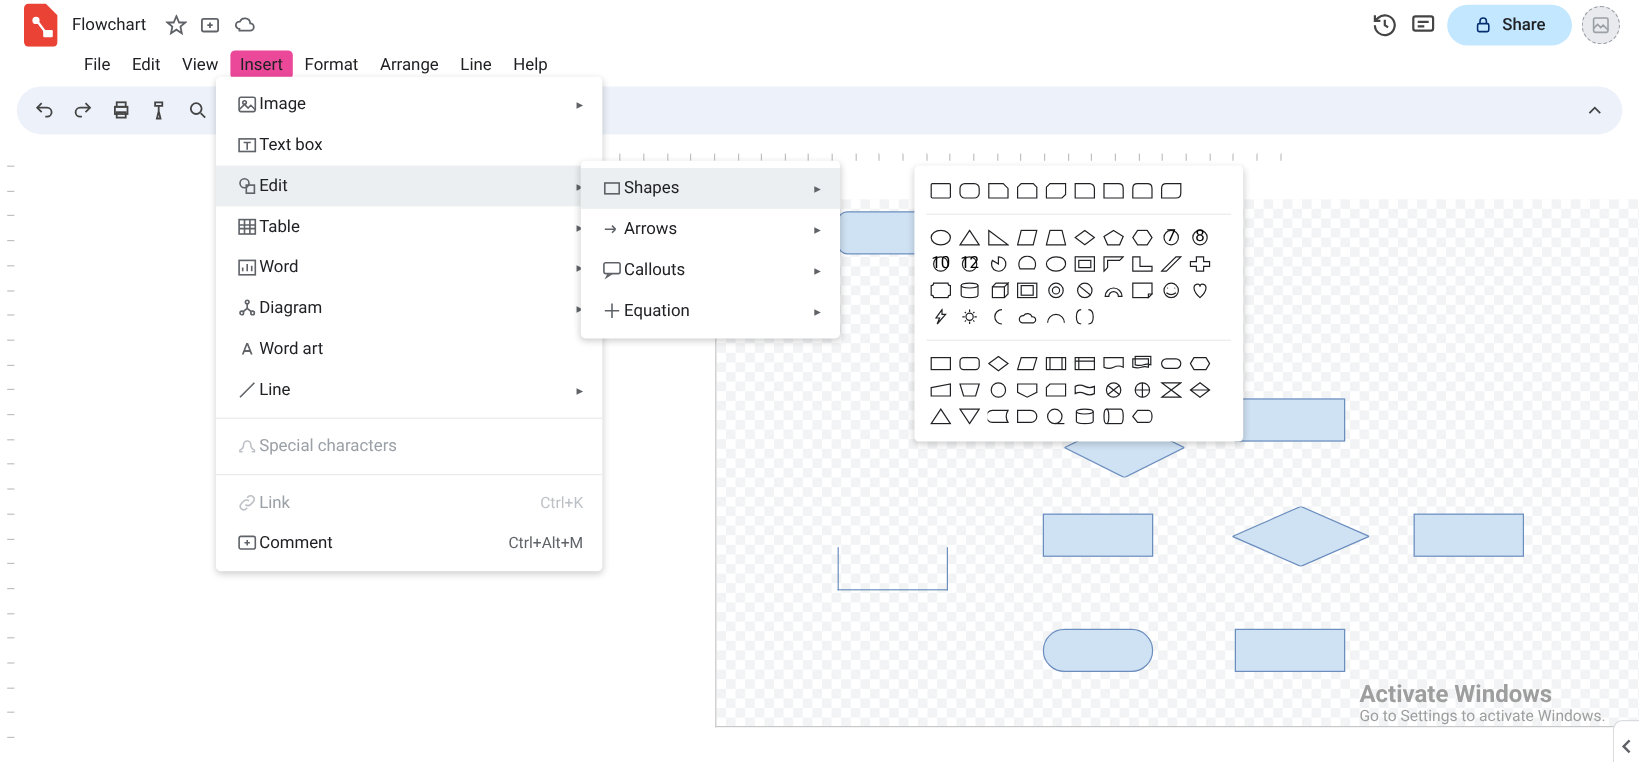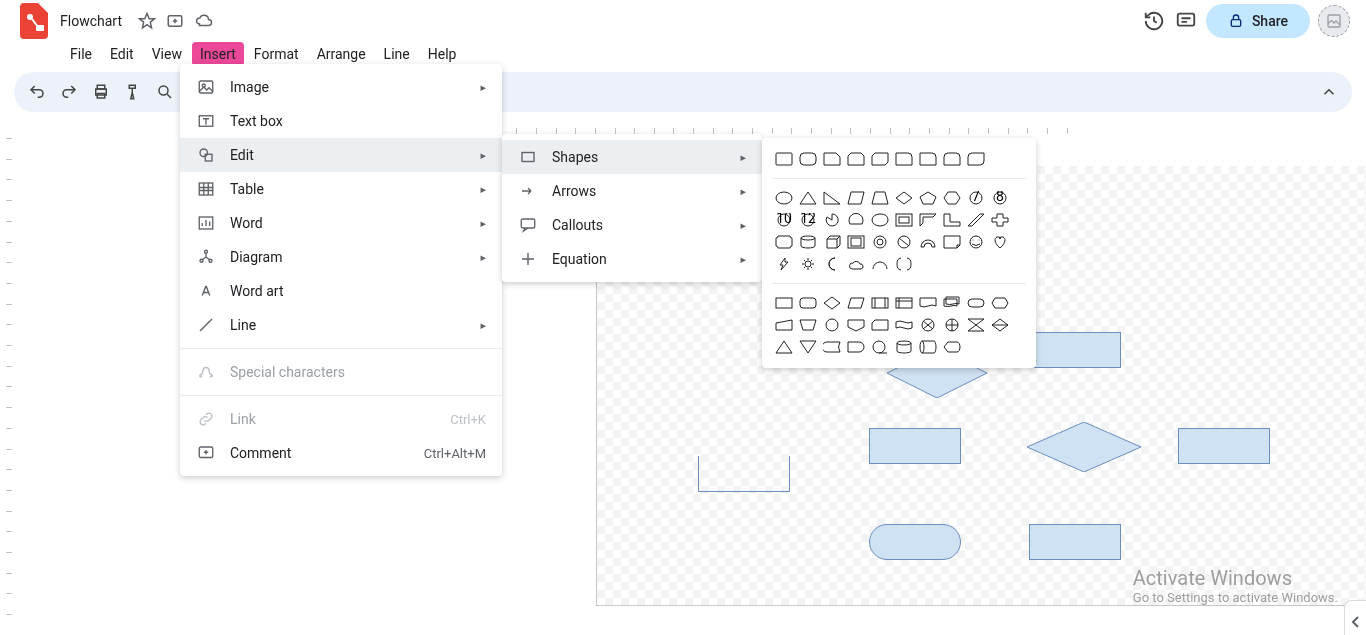--- a/index.html
+++ b/index.html
@@ -23,35 +23,35 @@
 .collapse{margin-left:auto}
 .page{position:relative;margin:0 0 0 298px;width:790px;height:440px;background:#fff;
   background-image:linear-gradient(45deg,#f1f3f4 25%,transparent 25%),linear-gradient(-45deg,#f1f3f4 25%,transparent 25%),linear-gradient(45deg,transparent 75%,#f1f3f4 75%),linear-gradient(-45deg,transparent 75%,#f1f3f4 75%);
   background-size:16px 16px;background-position:0 0,0 8px,8px -8px,-8px 0;
   border:1px solid #c7c7c7;border-top:none}
 .shape{position:absolute;background:#cfe2f3;border:1px solid #6c8ebf}
 .radius{border-radius:6px}
 .megaround{border-radius:20px}
 .dd{position:absolute;background:#fff;box-shadow:0 2px 6px rgba(0,0,0,.2);border-radius:4px;padding:6px 0}
 .dd1{left:180px;top:64px;width:322px}
-.dd-item{display:flex;align-items:center;padding:7px 16px;gap:14px;cursor:pointer;position:relative}
+.dd-item{display:flex;align-items:center;padding:7px 16px;cursor:pointer;position:relative}
 .dd-item:hover,.dd-item.hover{background:#eceff1}
 .dd-item .arrow{margin-left:auto;color:#5f6368;font-size:11px}
 .dd-item.disabled{color:#9aa0a6}
 .dd-item.disabled .ii{color:#bdc1c6}
 .dd-sep{height:1px;background:#e8eaed;margin:6px 0}
 .ii{width:20px;height:20px;display:flex;align-items:center;justify-content:center;color:#5f6368}
-.dd2{left:502px;top:134px;width:260px}
+.dd2{left:484px;top:134px;width:216px}
 .dd3{left:762px;top:138px;width:274px;padding:8px}
 .shape-grid{display:flex;flex-wrap:wrap;gap:4px;padding:4px}
 .shape-grid .cell{width:20px;height:18px;display:flex;align-items:center;justify-content:center;cursor:pointer}
 .shape-sep{height:1px;background:#e8eaed;margin:6px 2px}
 .shortcut{margin-left:auto;color:#5f6368;font-size:13px}
 .watermark{position:absolute;right:28px;bottom:30px;color:#b0b0b0}
-.watermark h3{font-size:20px;font-weight:400;color:#9e9e9e}
+.watermark h3{font-size:20px;font-weight:700;color:#9e9e9e}
 .watermark p{font-size:13px;color:#9e9e9e}
 .side-tab{position:absolute;right:0;top:600px;width:22px;height:44px;background:#fff;border:1px solid #dadce0;border-right:none;border-radius:8px 0 0 8px;display:flex;align-items:center;justify-content:center}
 svg{display:block}
 .rulerX-ticks{position:absolute;left:300px;right:280px;top:122px;height:16px;display:flex;pointer-events:none}
 .rulerX-ticks span{flex:1;border-left:1px solid #c0c0c0;height:6px;margin-top:6px}
 .rulerY-ticks{position:absolute;left:0;top:138px;bottom:0;width:16px;display:flex;flex-direction:column}
 .rulerY-ticks span{flex:1;border-top:1px solid #c0c0c0;width:6px;margin-left:6px}
 </style>
 </head>
 <body>

